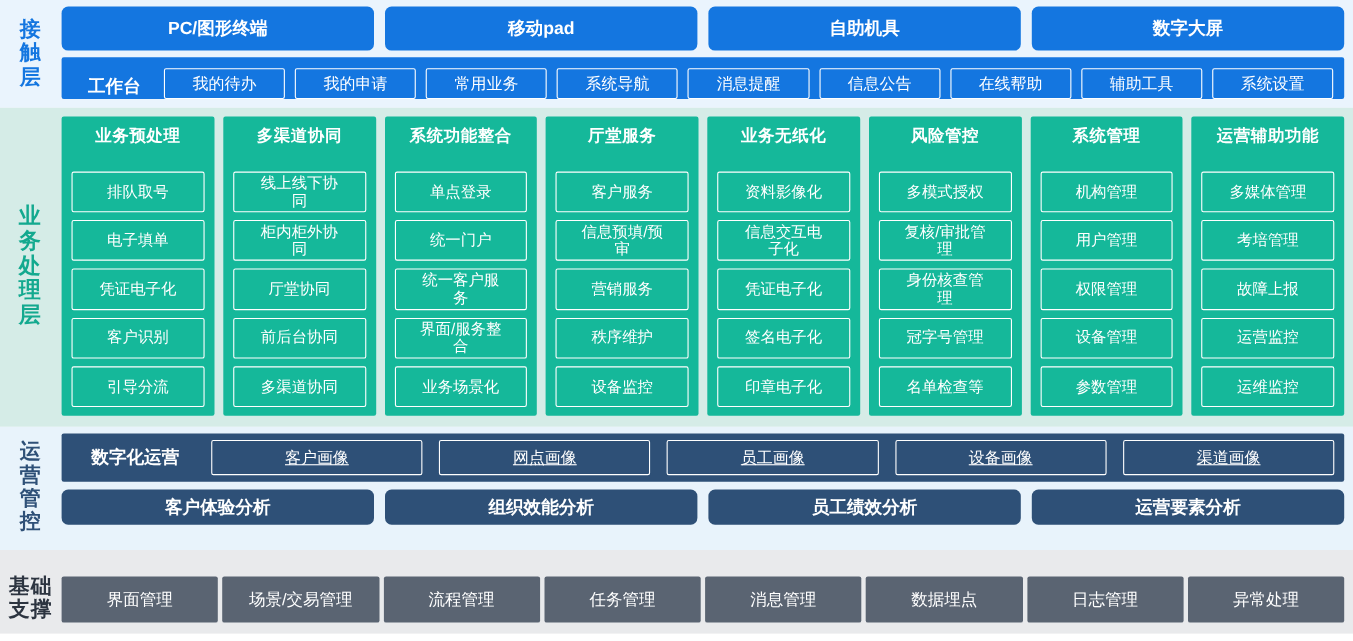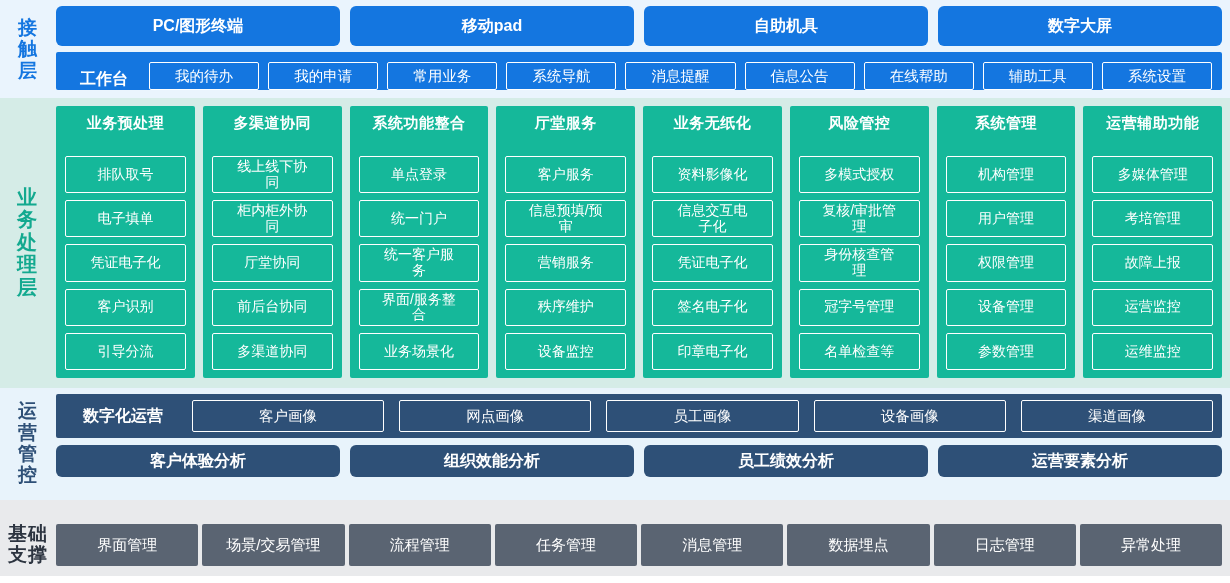--- a/index.html
+++ b/index.html
@@ -69,21 +69,21 @@
   .l3{height:112px;background:#e8f3fb;padding:6px 8px 8px 0;}
   .l3 .layer-label{color:#2e5077;}
   .l3-row1{
     background:#2e5077;height:44px;border-radius:2px;
     display:flex;align-items:center;gap:15px;padding:0 9px;box-sizing:border-box;margin-bottom:7px;
   }
   .l3-head{color:#fff;font-weight:bold;font-size:16px;flex:0 0 auto;padding:0 14px 0 18px;white-space:nowrap;}
   .l3-item{
     flex:1 1 0;border:1px solid #ffffff;border-radius:2px;height:30px;
     display:flex;align-items:center;justify-content:center;
-    color:#ffffff;font-size:14.5px;white-space:nowrap;
+    color:#ffffff;font-size:14.5px;white-space:nowrap;text-decoration:underline;
   }
   .l3-row2{display:flex;gap:10px;height:32px;}
   .l3-an{
     flex:1 1 0;background:#2e5077;border-radius:6px;
     display:flex;align-items:center;justify-content:center;
     color:#ffffff;font-weight:bold;font-size:16px;
   }
 
   
   .l4{height:76px;background:#e9eaec;padding:24px 8px 10px 0;}

